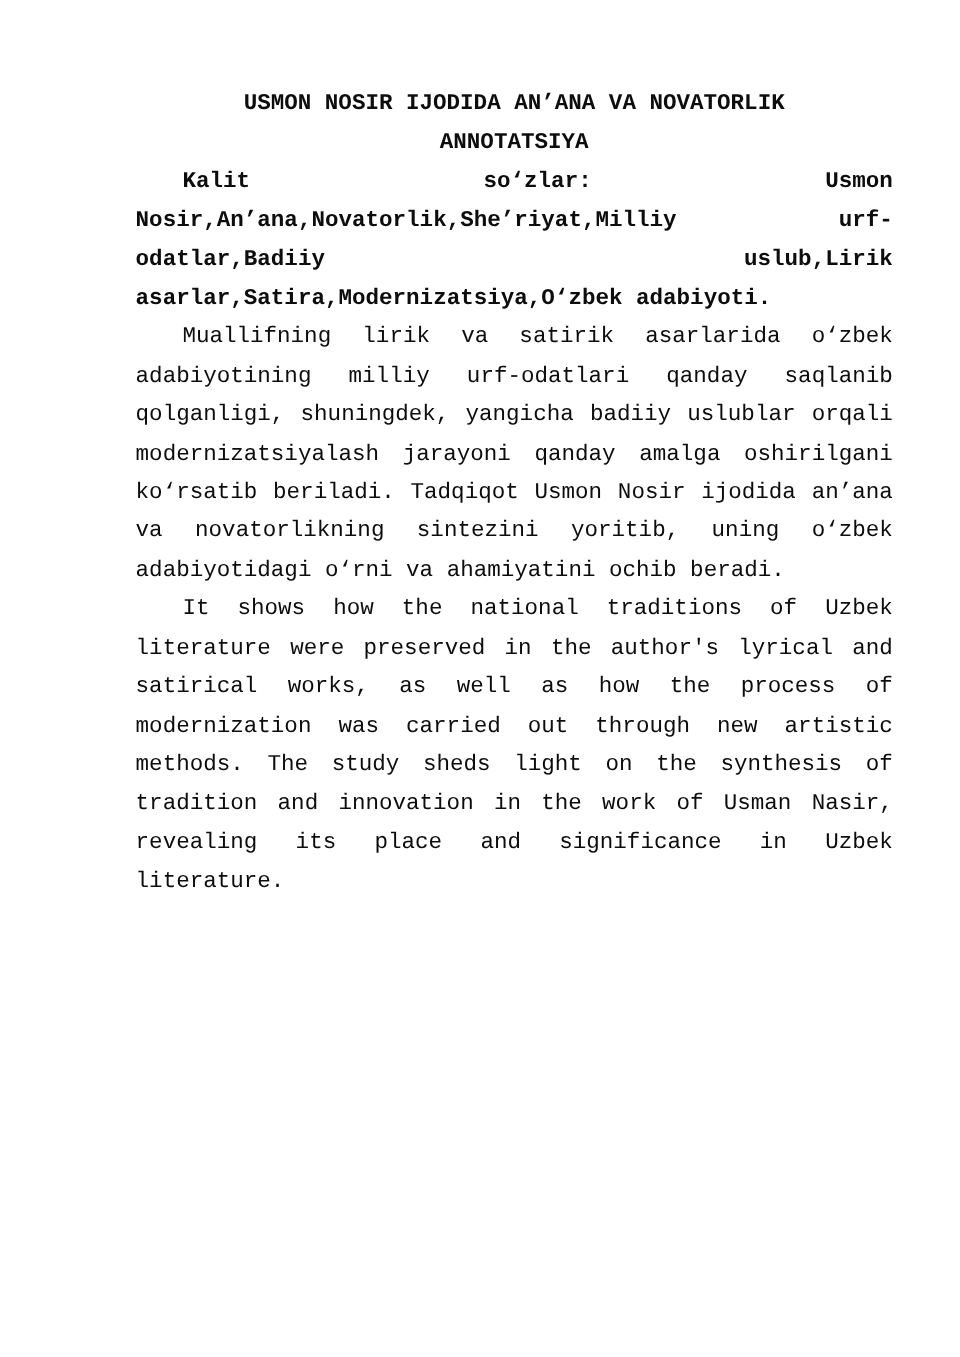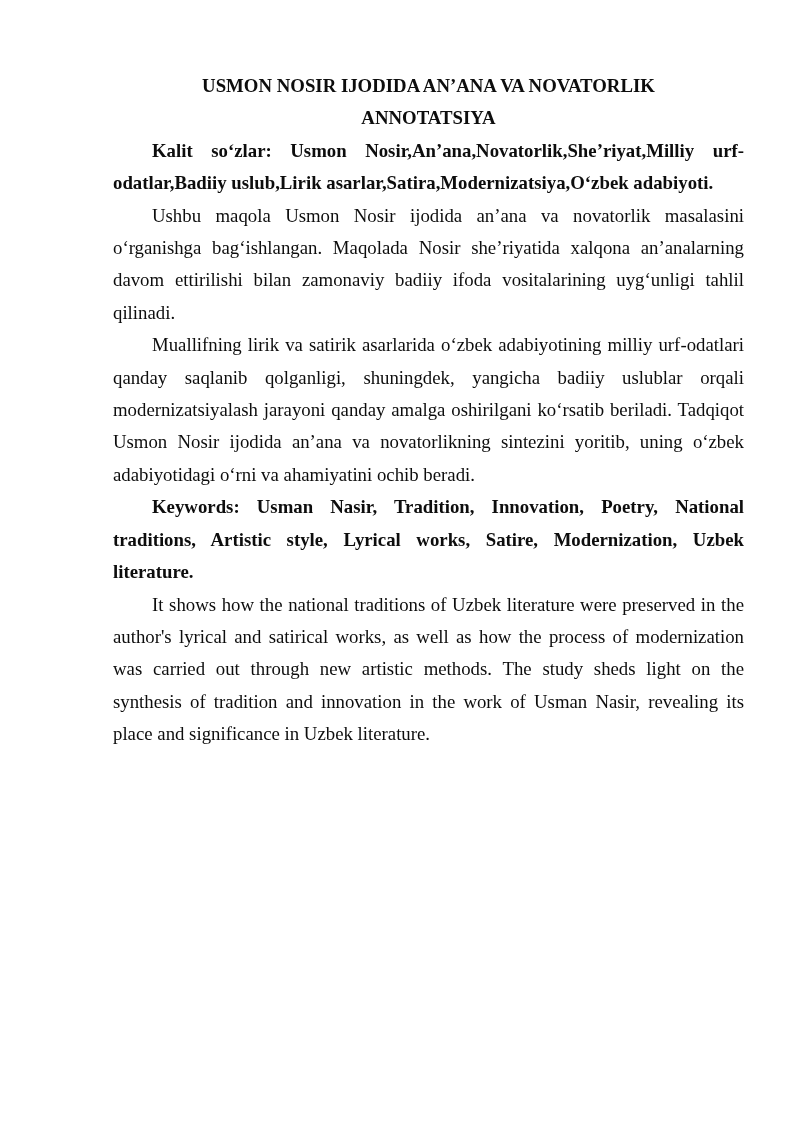--- a/index.html
+++ b/index.html
@@ -6,21 +6,21 @@
     margin: 0;
     padding: 0;
     background: #ffffff;
   }
   .page {
     position: relative;
     width: 800px;
     height: 1131px;
     background: #ffffff;
     overflow: hidden;
-    font-family: Liberation Serif, serif;
+    font-family: Liberation Mono, monospace;
     color: #0d0d0d;
   }
   .content {
     position: absolute;
     top: 70px;
     left: 113px;
     width: 631px;
     font-size: 18.8px;
     line-height: 32.4px;
     text-align: justify;
@@ -45,18 +45,16 @@
   }
 </style>
 </head>
 <body>
 
 <div class="page">
   <div class="content">
     <p class="doc-heading">USMON NOSIR IJODIDA AN’ANA VA NOVATORLIK</p>
     <p class="doc-heading">ANNOTATSIYA</p>
     <p class="keywords">Kalit so‘zlar: Usmon Nosir,An’ana,Novatorlik,She’riyat,Milliy urf-odatlar,Badiiy uslub,Lirik asarlar,Satira,Modernizatsiya,O‘zbek adabiyoti.</p>
-    <p class="body-para">Ushbu maqola Usmon Nosir ijodida an’ana va novatorlik masalasini o‘rganishga bag‘ishlangan. Maqolada Nosir she’riyatida xalqona an’analarning davom ettirilishi bilan zamonaviy badiiy ifoda vositalarining uyg‘unligi tahlil qilinadi.</p>
     <p class="body-para">Muallifning lirik va satirik asarlarida o‘zbek adabiyotining milliy urf-odatlari qanday saqlanib qolganligi, shuningdek, yangicha badiiy uslublar orqali modernizatsiyalash jarayoni qanday amalga oshirilgani ko‘rsatib beriladi. Tadqiqot Usmon Nosir ijodida an’ana va novatorlikning sintezini yoritib, uning o‘zbek adabiyotidagi o‘rni va ahamiyatini ochib beradi.</p>
-    <p class="keywords">Keywords: Usman Nasir, Tradition, Innovation, Poetry, National traditions, Artistic style, Lyrical works, Satire, Modernization, Uzbek literature.</p>
     <p class="body-para">It shows how the national traditions of Uzbek literature were preserved in the author's lyrical and satirical works, as well as how the process of modernization was carried out through new artistic methods. The study sheds light on the synthesis of tradition and innovation in the work of Usman Nasir, revealing its place and significance in Uzbek literature.</p>
   </div>
 </div>
 
 </body></html>

